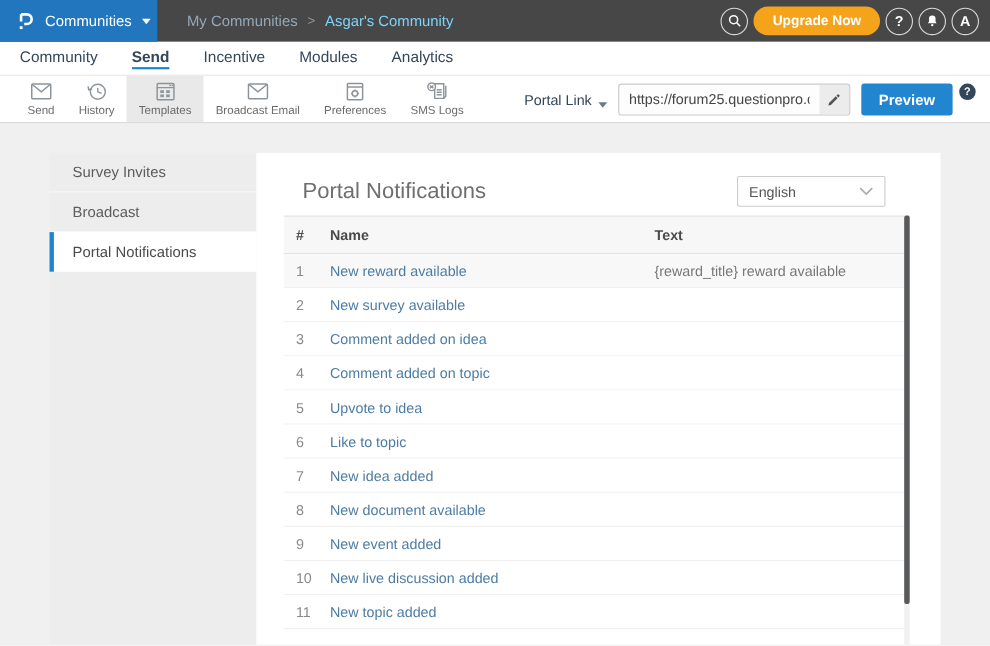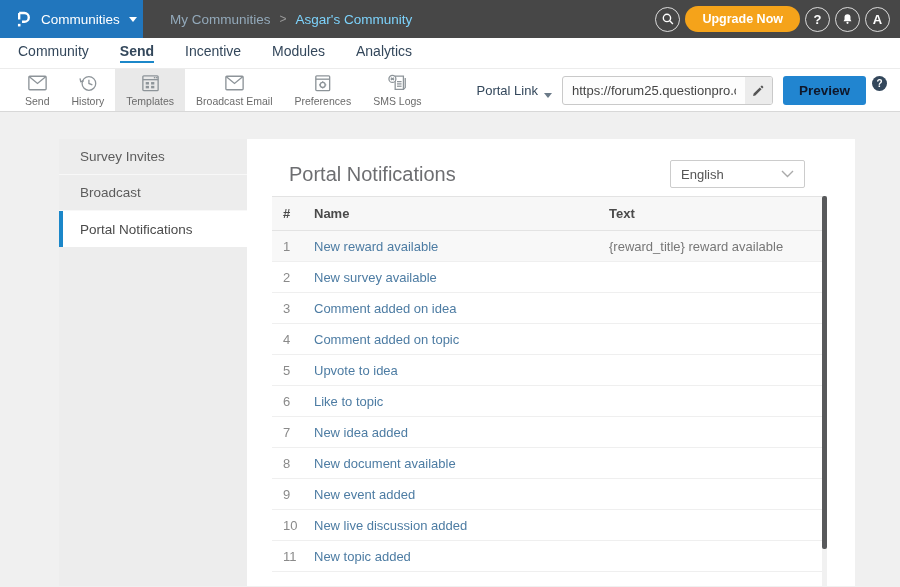--- a/index.html
+++ b/index.html
@@ -28,24 +28,24 @@
   .toolbar { height: 44px; background: #fff; border-top: 1px solid #ececec; border-bottom: 1px solid #d8d8d8; display: flex; align-items: stretch; padding: 0 13px 0 14px; }
   .tool { display: flex; flex-direction: column; align-items: center; justify-content: center; padding: 2px 11px; font-size: 10.5px; color: #6b6b6b; gap: 2px; cursor: pointer; background: transparent; border: none; font-family: inherit; }
   .tool.active { background: #e9e9e9; }
   .tool svg { stroke: #8d9499; fill: none; stroke-width: 1.4; }
   .toolbar-right { margin-left: auto; display: flex; align-items: center; gap: 10px; }
   .portal-link { font-size: 13px; color: #33475b; display: flex; align-items: flex-end; gap: 6px; cursor: pointer; }
   .caret-down-dark { width: 0; height: 0; border-left: 4px solid transparent; border-right: 4px solid transparent; border-top: 5px solid #6b7a88; }
   .url-box { display: flex; align-items: stretch; border: 1px solid #c9c9c9; border-radius: 3px; height: 29px; background: #fdfdfd; overflow: hidden; }
   .url-box input { border: none; outline: none; width: 182px; padding: 0 9px; font-size: 13px; color: #454545; background: transparent; font-family: inherit; }
   .pencil-btn { width: 27px; display: flex; align-items: center; justify-content: center; background: #ececec; border: none; cursor: pointer; }
-  .preview-btn { background: #2185d0; color: #0f172a; border: none; border-radius: 3px; height: 29px; padding: 0 16px; font-size: 13.5px; font-weight: 600; cursor: pointer; font-family: inherit; }
+  .preview-btn { background: #2185d0; color: #ffffff; border: none; border-radius: 3px; height: 29px; padding: 0 16px; font-size: 13.5px; font-weight: 600; cursor: pointer; font-family: inherit; }
   .help-badge { width: 15px; height: 15px; border-radius: 50%; background: #33475b; color: #fff; font-size: 10px; font-weight: 700; display: flex; align-items: center; justify-content: center; align-self: flex-start; margin: 7px 0 0 -4px; cursor: pointer; }
   
-  .page { height: 474px; display: flex; padding: 27px 45px 0 59px; }
+  .page { height: 474px; display: flex; padding: 27px 45px 0 45px; }
   .sidebar { width: 188px; background: #ededed; display: flex; flex-direction: column; flex: none; }
   .side-item { height: 36px; display: flex; align-items: center; padding-left: 21px; font-size: 13.5px; color: #5c5c5c; border-bottom: 1px solid #f8f8f8; cursor: pointer; }
   .side-item.active { background: #fff; border-left: 4px solid #1b87c9; padding-left: 17px; color: #4a4a4a; border-bottom: none; }
   .content { flex: 1; background: #fff; padding-left: 25px; }
   .content-header { display: flex; align-items: center; justify-content: space-between; padding: 13px 50px 0 17px; height: 57px; }
   .page-title { font-size: 20px; color: #6d6e71; font-weight: 400; }
   .lang-select { width: 135px; height: 28px; border: 1px solid #cccccc; border-radius: 2px; display: flex; align-items: center; justify-content: space-between; padding: 0 10px; font-size: 13px; color: #555; background: #fff; cursor: pointer; }
   .table-wrap { position: relative; margin-right: 28px; }
   .thead { display: flex; background: #f7f7f7; border-top: 1px solid #e3e3e3; border-bottom: 1px solid #e3e3e3; height: 35px; align-items: center; font-weight: 700; font-size: 13px; color: #4a4a4a; }
   .trow { display: flex; height: 31px; align-items: center; border-bottom: 1px solid #efefef; font-size: 13px; background: #fff; }

